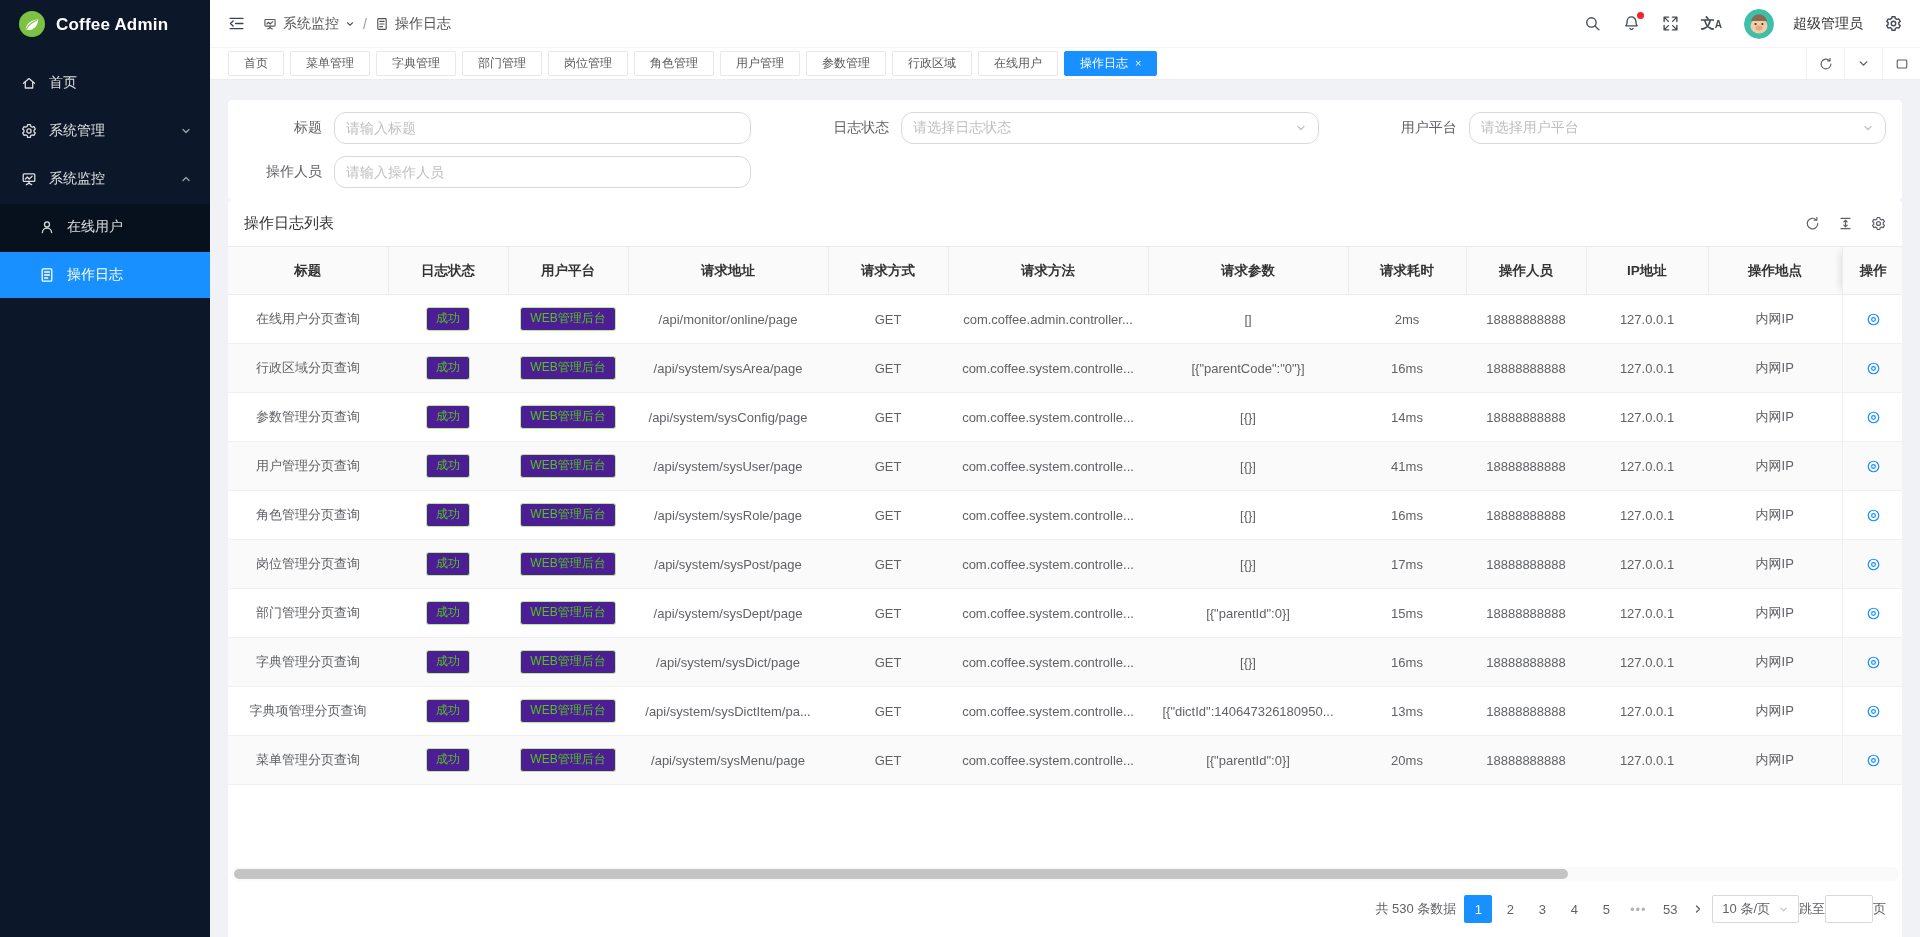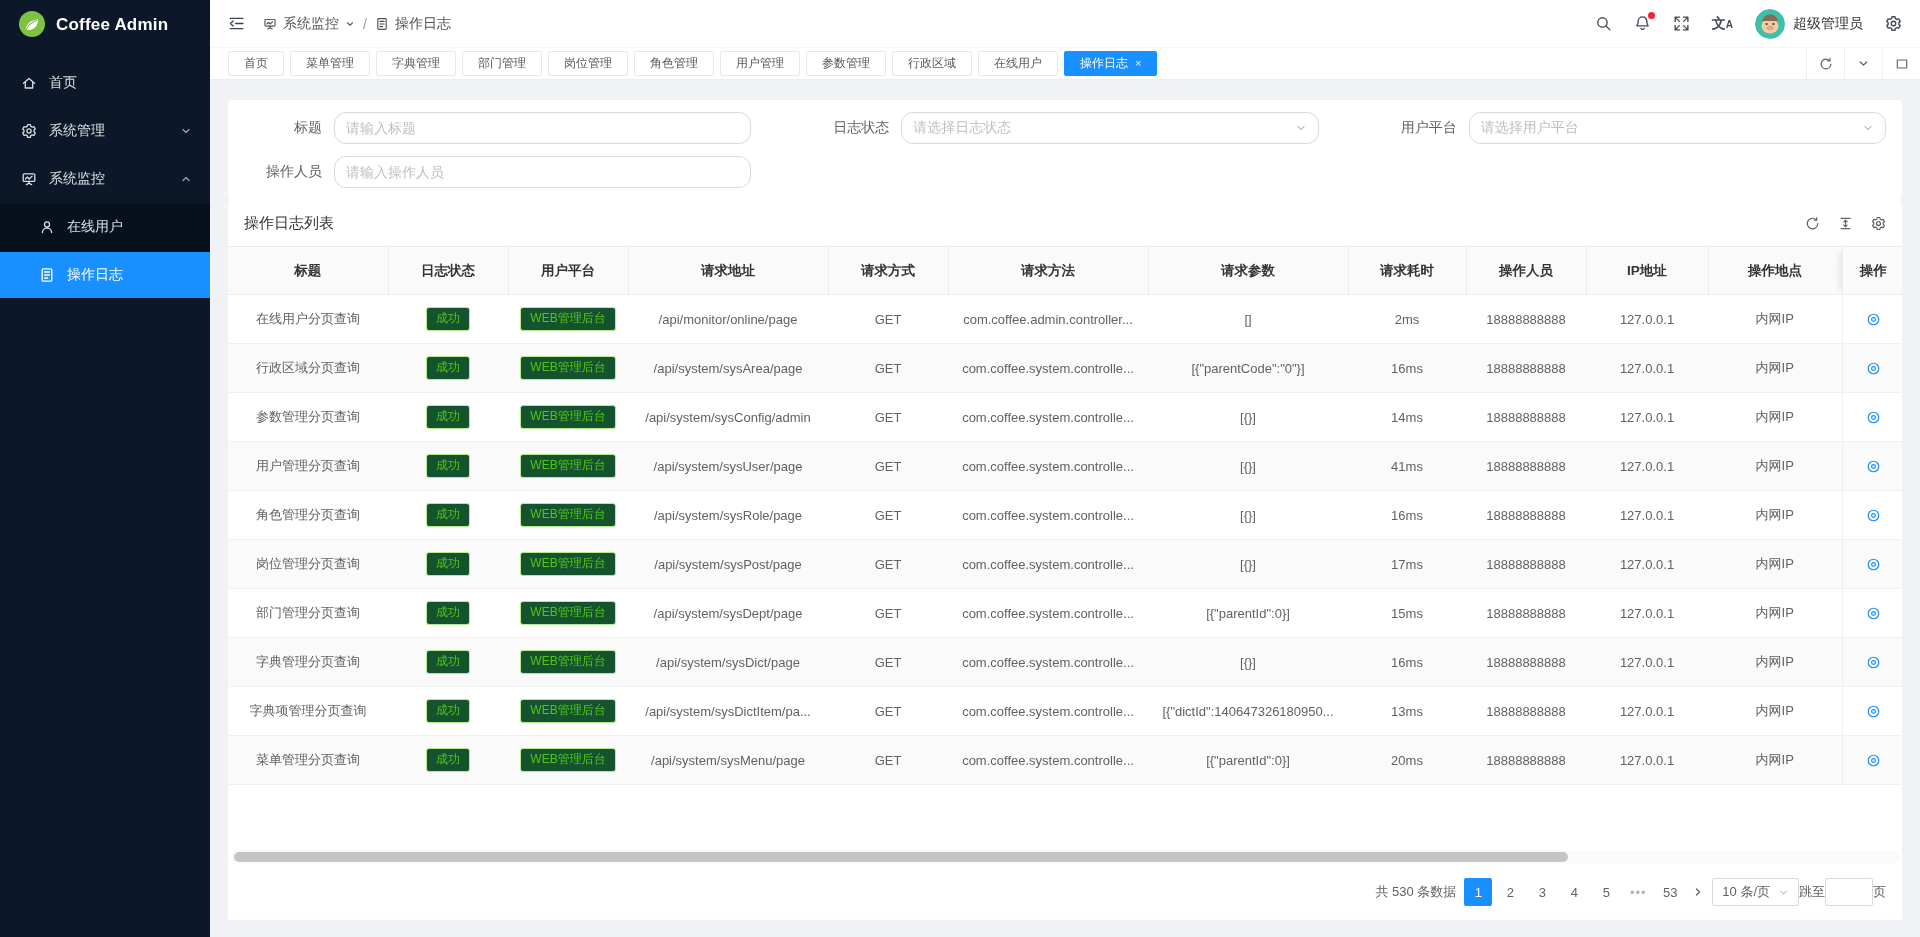--- a/index.html
+++ b/index.html
@@ -26,33 +26,33 @@
   .fold-btn { color:#3c4350; cursor:pointer; display:flex; align-items:center; }
   .crumbs { display:flex; align-items:center; gap:8px; margin-left:18px; color:#595959; font-size:14px; }
   .crumb { display:flex; align-items:center; gap:6px; cursor:pointer; }
   .crumb-sep { color:#999; }
   .crumb.current { color:#515151; cursor:default; }
   .top-right { margin-left:auto; display:flex; align-items:center; gap:22px; color:#444b55; }
   .icon-btn { position:relative; display:flex; align-items:center; cursor:pointer; }
   .dot { position:absolute; top:-3px; right:-4px; width:7px; height:7px; border-radius:50%; background:#f5222d; }
   .trans { font-size:14px; font-weight:bold; cursor:pointer; }
   .trans small { font-size:10px; }
-  .user { display:flex; align-items:center; gap:8px; cursor:pointer; }
+  .user { display:flex; align-items:center; gap:19px; cursor:pointer; }
   .avatar { width:30px; height:30px; border-radius:50%; overflow:hidden; flex:0 0 30px; }
   .uname { font-size:14px; color:#333; }
 
   .tabbar { height:32px; background:#fff; border-bottom:1px solid #ededed; display:flex; align-items:stretch; }
   .tabs { display:flex; align-items:center; padding-left:18px; gap:6px; flex:1; min-width:0; overflow:hidden; }
   .tab { height:25px; padding:0 15px; display:flex; align-items:center; gap:7px; background:#fff; border:1px solid #e8e8e8; border-radius:2px; font-size:12px; color:#595959; cursor:pointer; white-space:nowrap; }
   .tab.active { background:#1890ff; border-color:#1890ff; color:#fff; }
   .tab .x { font-size:11px; line-height:1; opacity:.9; }
   .tab-tools { display:flex; }
   .tab-tool { width:38px; display:flex; align-items:center; justify-content:center; border-left:1px solid #f0f0f0; color:#5a5f66; cursor:pointer; }
 
-  .content { flex:1; padding:20px 18px 17px; display:flex; flex-direction:column; min-height:0; }
+  .content { flex:1; padding:20px 18px 0; display:flex; flex-direction:column; min-height:0; }
 
   
   .filter-card { background:#fff; border-radius:4px; padding:12px 16px; }
   .f-row { display:grid; grid-template-columns:repeat(3,1fr); column-gap:60px; align-items:center; }
   .f-row + .f-row { margin-top:12px; }
   .f-item { display:flex; align-items:center; }
   .f-label { width:78px; text-align:right; margin-right:12px; color:#606266; font-size:14px; flex:0 0 78px; white-space:nowrap; }
   .ipt, .select { flex:1; height:32px; border:1px solid #d9d9d9; border-radius:12px; background:#fff; font-size:14px; }
   .ipt { padding:0 11px; color:#333; outline:none; font-family:inherit; }
   .ipt::placeholder { color:#bfbfbf; }
@@ -71,21 +71,21 @@
   .card-title { font-size:15px; color:#303133; }
   .card-tools { display:flex; align-items:center; gap:18px; color:#5f6368; }
   .card-tools .icon-btn { color:#5f6368; }
 
   table { width:100%; border-collapse:collapse; table-layout:fixed; }
   thead th { height:48px; background:#fafafa; border-top:1px solid #ececec; border-bottom:1px solid #ececec; border-right:1px solid #ececec; font-size:13.5px; font-weight:600; color:#333; text-align:center; }
   thead th:last-child { border-right:none; }
   tbody td { height:49px; border-bottom:1px solid #f0f0f0; font-size:13px; color:#606266; text-align:center; overflow:hidden; text-overflow:ellipsis; white-space:nowrap; padding:0 8px; }
   tbody tr:nth-of-type(even) td { background:#fafafa; }
   th:last-child, td:last-child { border-left:1px solid #efefef; box-shadow:-7px 0 7px -5px rgba(0,0,0,.10); }
-  .tag { display:inline-block; padding:3px 9px; font-size:12px; line-height:1.3; color:#52c41a; background:#14532d; border:1px solid #b7eb8f; border-radius:3px; white-space:nowrap; }
+  .tag { display:inline-block; padding:3px 9px; font-size:12px; line-height:1.3; color:#52c41a; background:#4c1d95; border:1px solid #b7eb8f; border-radius:3px; white-space:nowrap; }
   .eye-btn { background:none; border:none; color:#1890ff; cursor:pointer; display:inline-flex; vertical-align:middle; padding:2px; }
 
   .table-space { flex:1; }
   .hscroll { height:14px; margin:0 3px; background:#fafafa; border-radius:7px; position:relative; }
   .hscroll-thumb { position:absolute; top:2px; left:3px; height:10px; width:80%; background:#c4c4c4; border-radius:5px; cursor:grab; }
 
   .pager { height:56px; display:flex; align-items:center; justify-content:flex-end; padding:0 16px; font-size:13px; color:#606266; }
   .pager .total { margin-right:8px; }
   .pg { min-width:28px; height:28px; padding:0 4px; display:inline-flex; align-items:center; justify-content:center; border:none; background:transparent; border-radius:2px; font-size:13px; color:#606266; cursor:pointer; font-family:inherit; }
   .pg.active { background:#1890ff; color:#fff; }
@@ -450,21 +450,21 @@
                       <circle cx="8" cy="8" r="2"></circle>
                     </svg>
                   </button>
                 </td>
               </tr>
 
               <tr>
                 <td>参数管理分页查询</td>
                 <td><span class="tag">成功</span></td>
                 <td><span class="tag">WEB管理后台</span></td>
-                <td>/api/system/sysConfig/admin</td>
+                <td>/api/system/sysConfig/page</td>
                 <td>GET</td>
                 <td>com.coffee.system.controlle...</td>
                 <td>[{}]</td>
                 <td>14ms</td>
                 <td>18888888888</td>
                 <td>127.0.0.1</td>
                 <td>内网IP</td>
                 <td>
                   <button class="eye-btn">
                     <svg class="i" width="15" height="15" viewBox="0 0 16 16">

